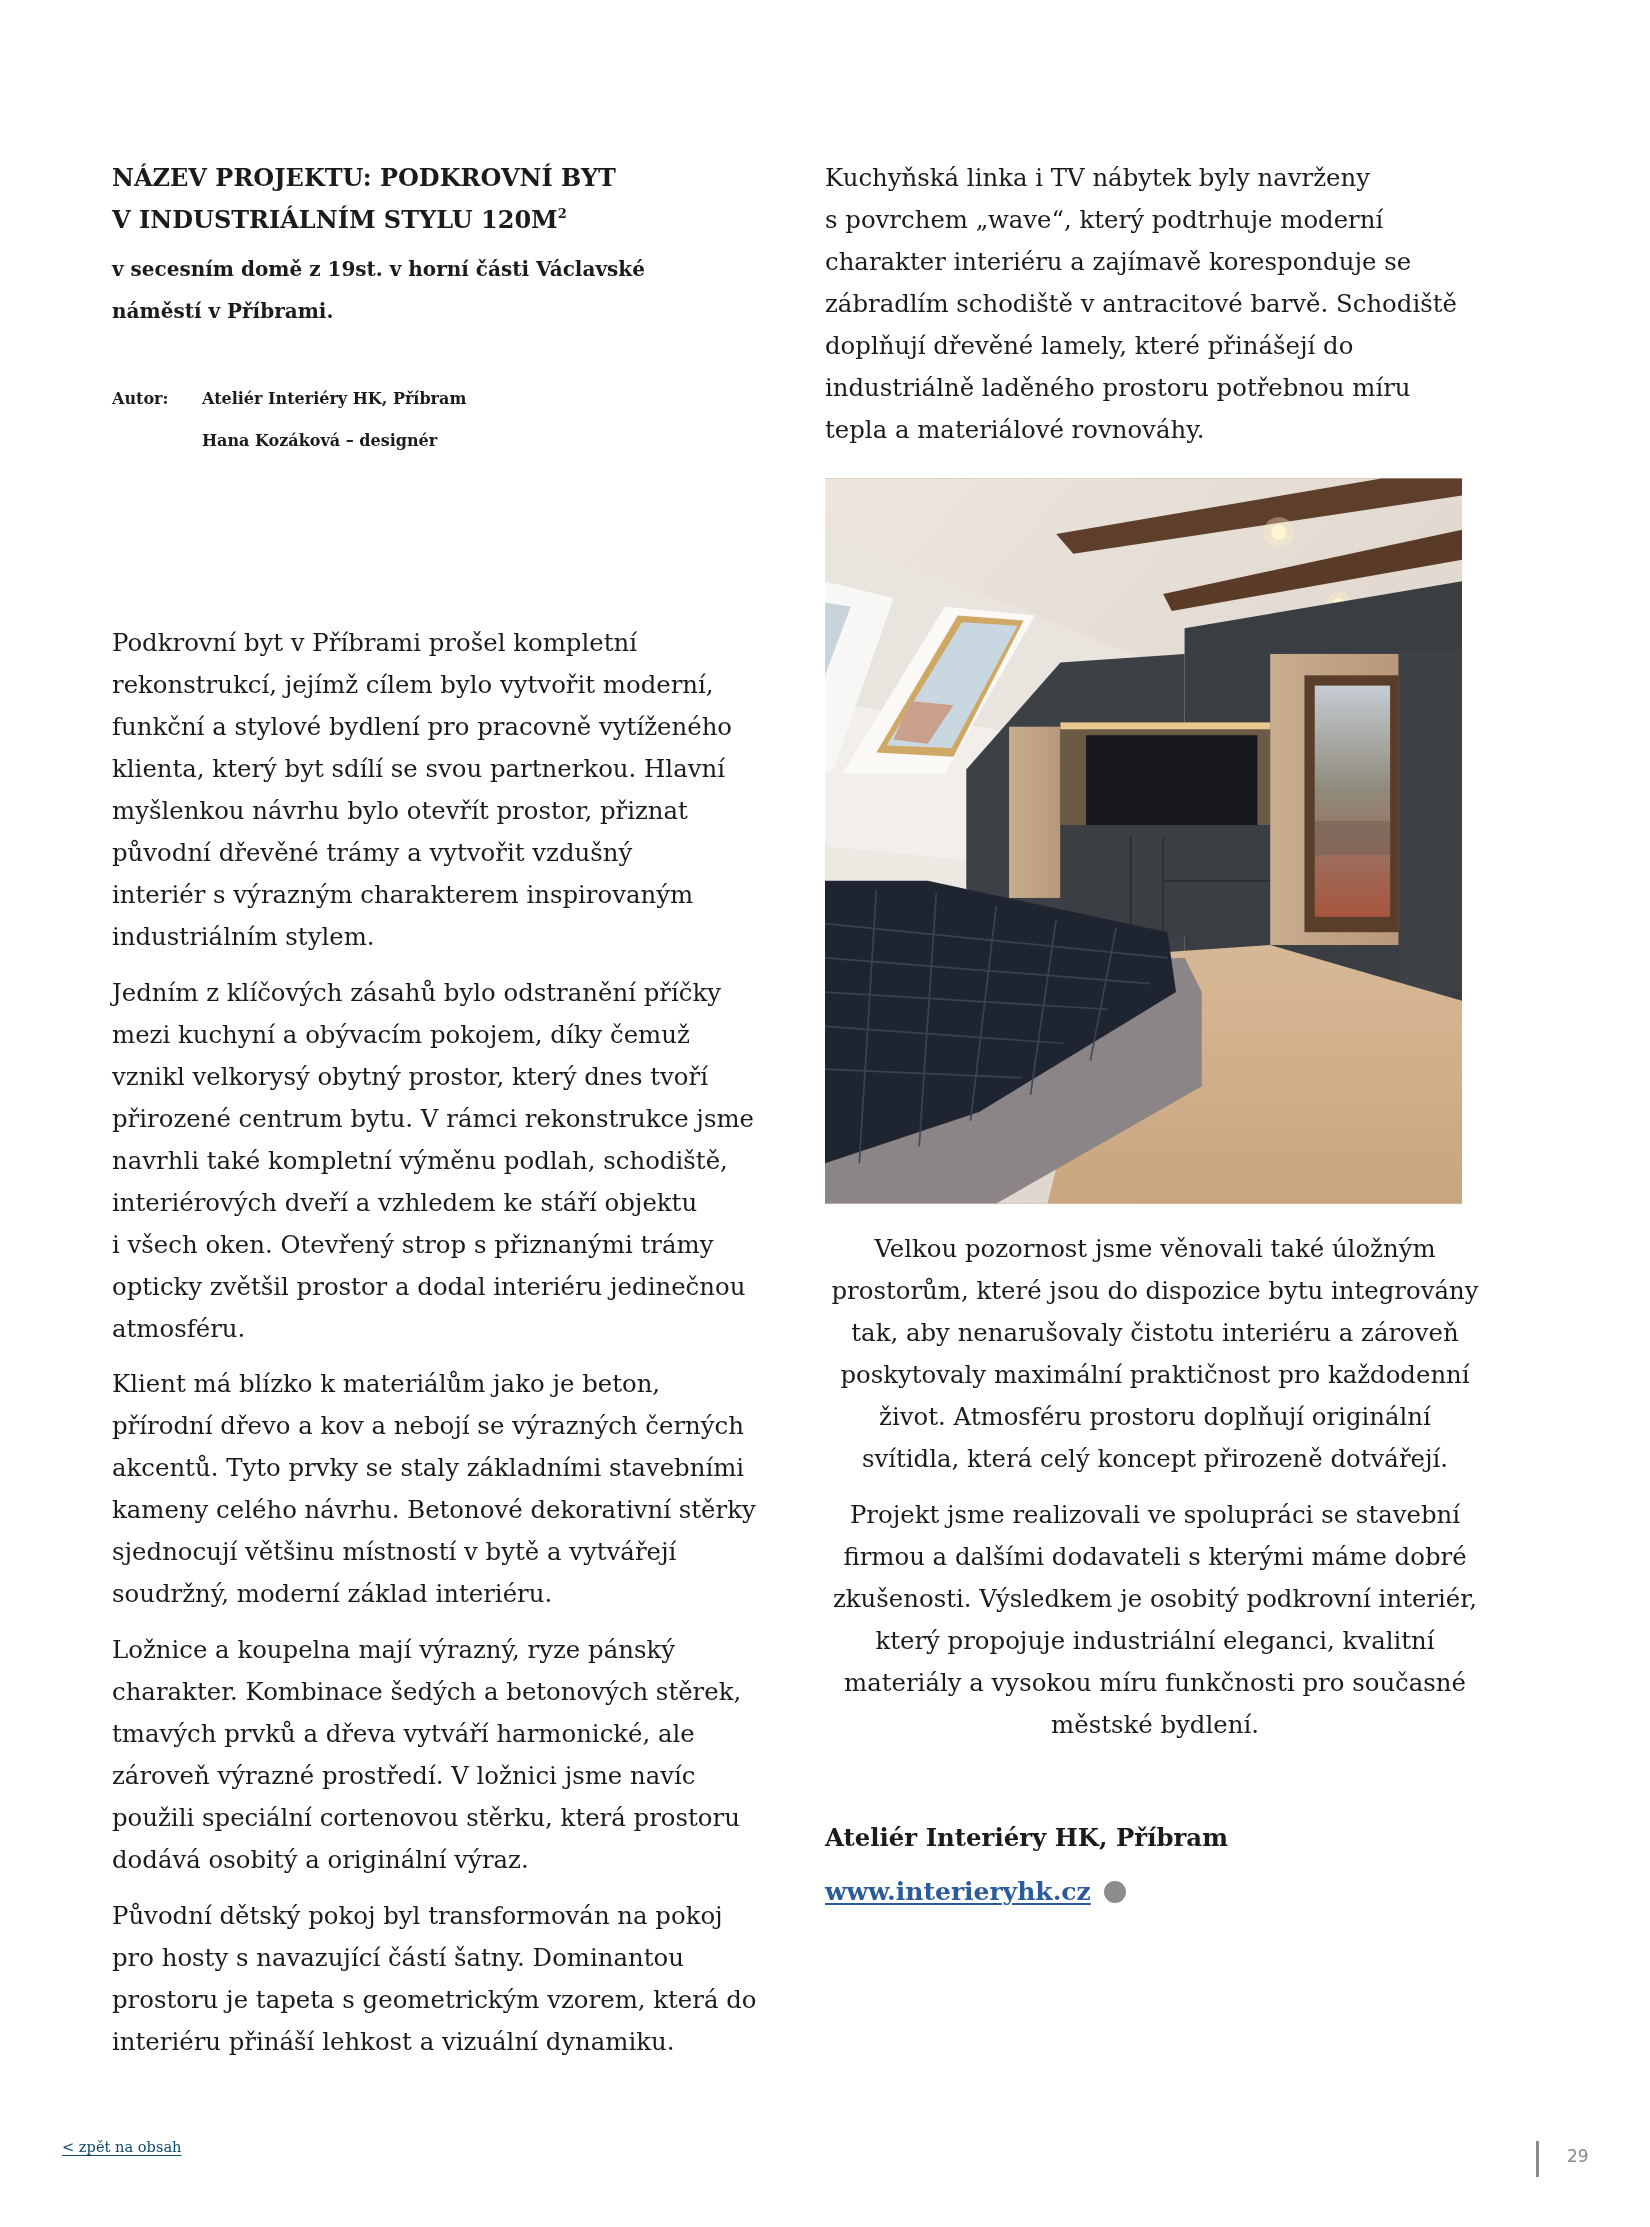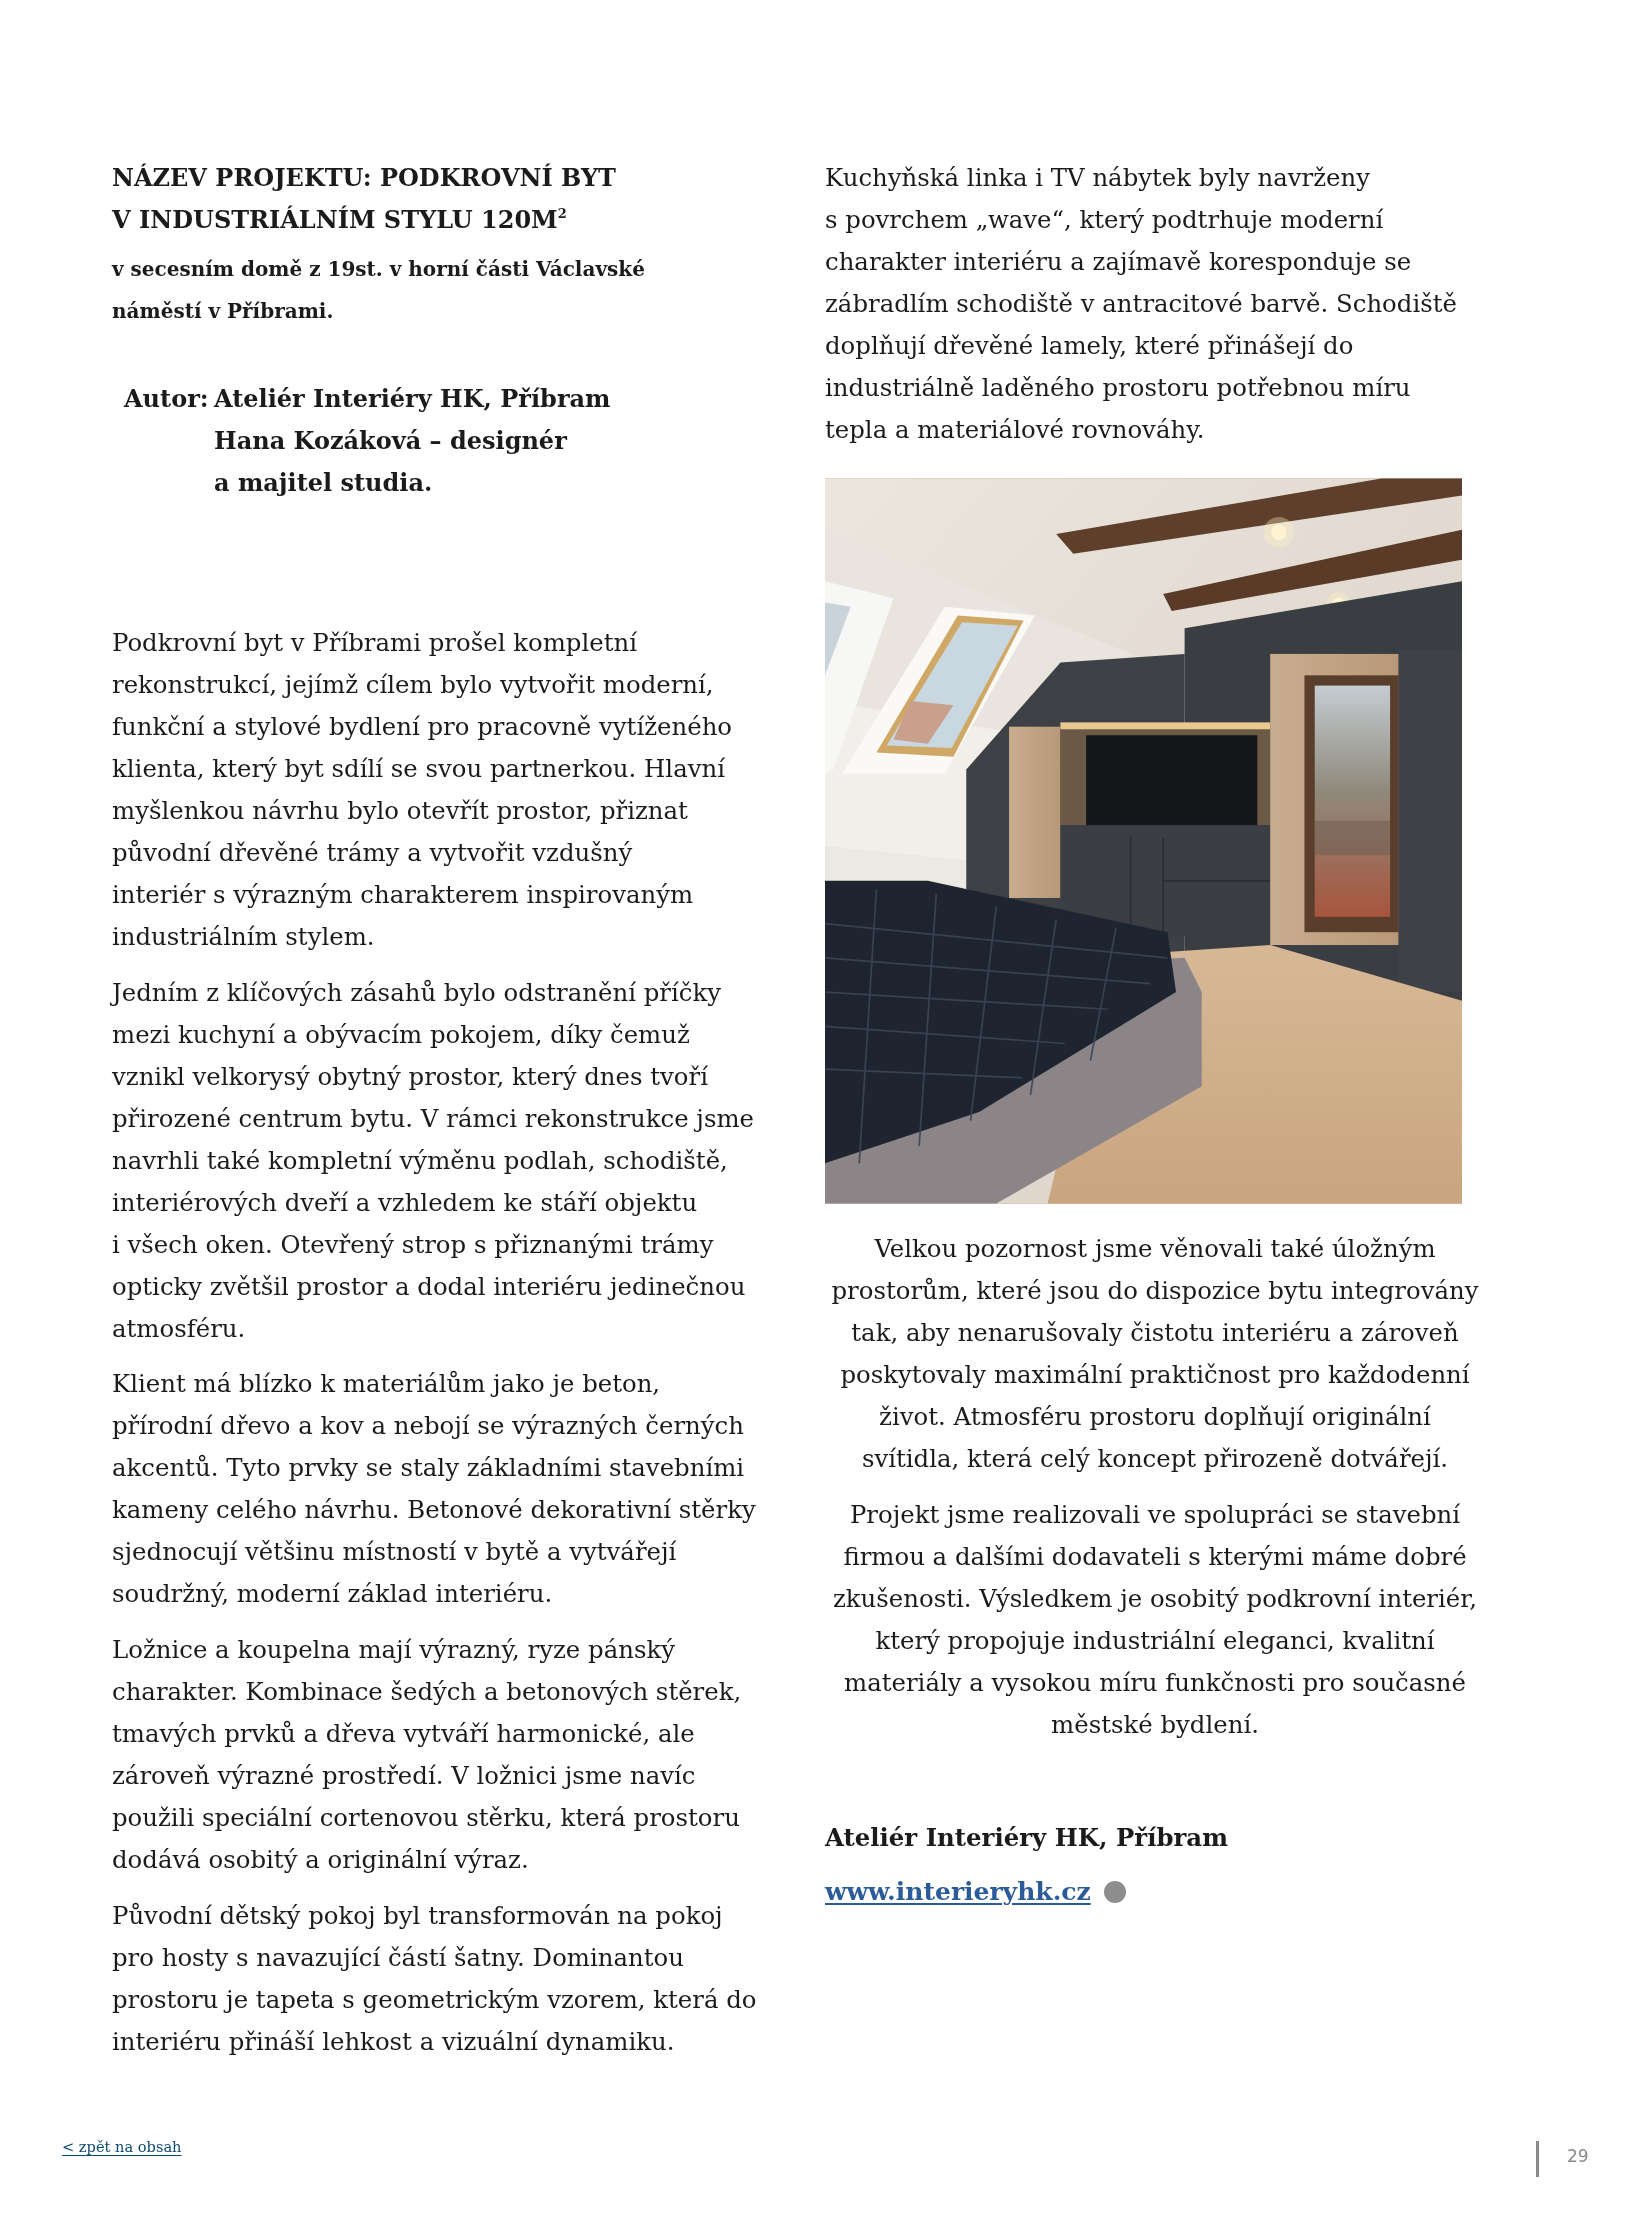--- a/index.html
+++ b/index.html
@@ -4,21 +4,21 @@
 <style>
   html, body { margin: 0; padding: 0; background: #ffffff; }
   body { width: 1650px; height: 2227px; position: relative; overflow: hidden;
          font-family: "DejaVu Serif", "Liberation Serif", serif; color: #1b1b1b; }
   .col { position: absolute; }
   .col-left { left: 112px; top: 157px; width: 651px; }
   .col-right { left: 825px; top: 157px; width: 651px; }
   .title { font-weight: bold; font-size: 24px; line-height: 42px; margin: 0; letter-spacing: 0; text-transform: none; }
   .title sup { font-size: 13px; vertical-align: 10.3px; line-height: 0; }
   .subtitle { font-weight: bold; font-size: 20px; line-height: 42px; margin: 6.9px 0 0 0; }
-  .author { margin: 46px 0 0 12px; font-weight: bold; font-size: 24px; line-height: 42px; }
+  .author { margin: 46px 0 0 0; font-weight: bold; font-size: 16px; line-height: 42px; }
   .author .row { display: flex; }
   .author .lbl { width: 90px; flex: none; }
   .author .indent { padding-left: 90px; }
   .body-left { position: absolute; left: 112px; top: 622px; width: 660px; }
   p.para { margin: 0 0 13.7px 0; font-size: 24.4px; line-height: 42px; white-space: pre-line; }
   .intro-right { margin: 0; font-size: 24.4px; line-height: 42px; white-space: pre-line; }
   .photo { position: absolute; left: 825px; top: 478px; width: 637px; height: 726px; overflow: hidden; background: #c9b9a7; }
   .body-right { position: absolute; left: 825px; top: 1228px; width: 660px; text-align: center; }
   .sign { position: absolute; left: 825px; top: 1821px; }
   .sign-name { font-weight: bold; font-size: 24.4px; line-height: 34px; }
@@ -37,21 +37,20 @@
     <span>NÁZEV PROJEKTU: PODKROVNÍ BYT</span><br>
     <span>V INDUSTRIÁLNÍM STYLU 120M</span><sup>2</sup>
   </h1>
   <p class="subtitle" style="width:600px;">v secesním domě z 19st. v horní části Václavské náměstí v Příbrami.</p>
   <div class="author">
     <div class="row">
       <span class="lbl">Autor:</span>
       <span>Ateliér Interiéry HK, Příbram</span>
     </div>
     <div class="indent">Hana Kozáková – designér</div>
-    <div class="indent">a majitel studia.</div>
   </div>
 </div>
 
 <div class="body-left">
   <p class="para">Podkrovní byt v Příbrami prošel kompletní
 rekonstrukcí, jejímž cílem bylo vytvořit moderní,
 funkční a stylové bydlení pro pracovně vytíženého
 klienta, který byt sdílí se svou partnerkou. Hlavní
 myšlenkou návrhu bylo otevřít prostor, přiznat
 původní dřevěné trámy a vytvořit vzdušný

